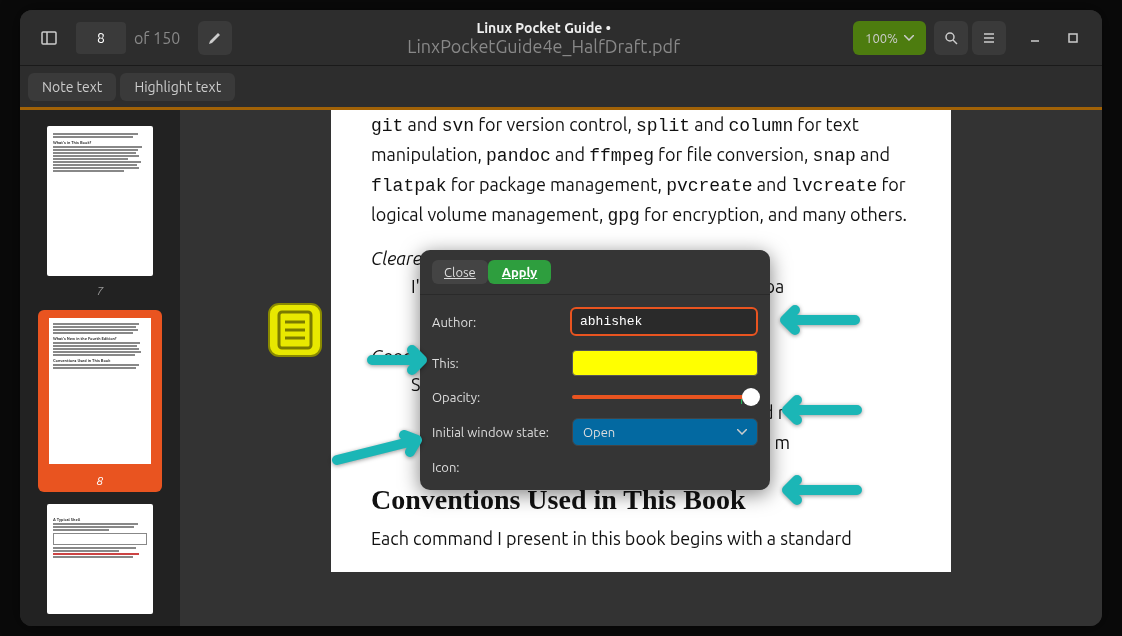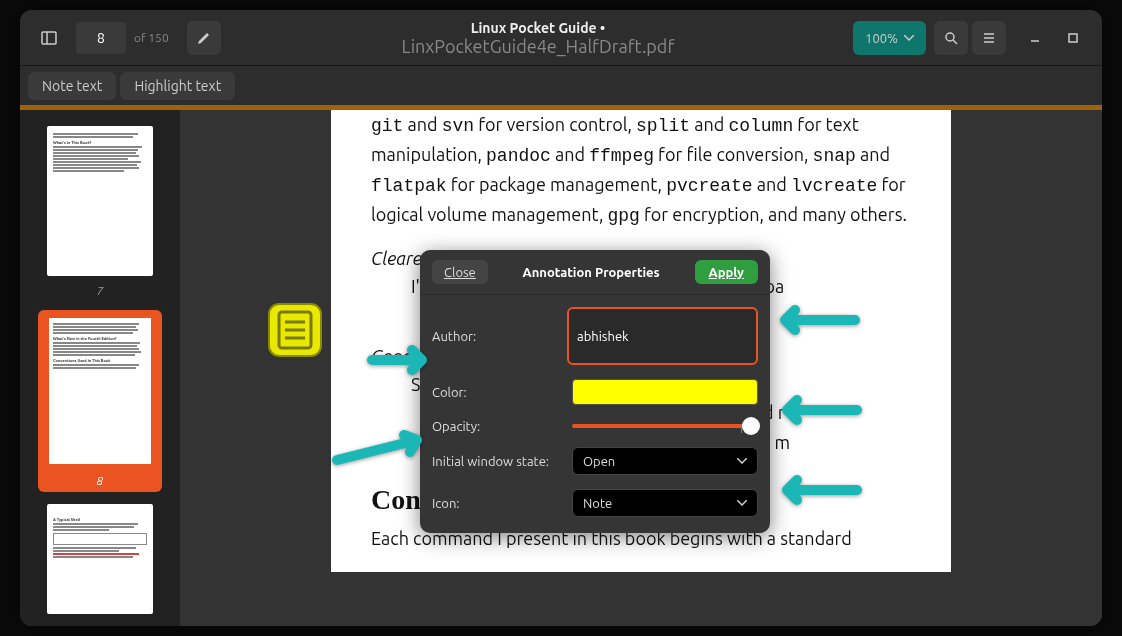--- a/index.html
+++ b/index.html
@@ -1,26 +1,26 @@
 <!DOCTYPE html>
 <html><head>
 <meta charset="utf-8">
 <style>
 * { margin: 0; padding: 0; box-sizing: border-box; font-family: Ubuntu, "Segoe UI", sans-serif; }
 body { background: #0a0a0a; width: 1122px; height: 636px; overflow: hidden; position: relative; }
 .window { position: absolute; left: 20px; top: 10px; width: 1082px; height: 616px; background: #2a2a2a; border-radius: 12px; overflow: hidden; box-shadow: 0 0 20px rgba(0,0,0,0.5); }
 .titlebar { height: 56px; background: #2d2d2d; display: flex; align-items: center; padding: 0 10px; border-bottom: 1px solid #1a1a1a; }
 .tb-btn { width: 34px; height: 34px; border-radius: 6px; display: flex; align-items: center; justify-content: center; color: #ccc; cursor: pointer; margin: 0 2px; }
 .page-input { background: #3a3a3a; border: none; width: 50px; height: 32px; color: #fff; text-align: center; border-radius: 4px; font-size: 14px; margin-left: 8px; }
-.page-total { color: #888; font-size: 12px; margin: 0 8px; }
+.page-total { color: #888; font-size: 16px; margin: 0 8px; }
 .title-center { flex: 1; text-align: center; }
 .doc-title { color: #eee; font-size: 14px; font-weight: bold; }
 .doc-file { color: #888; font-size: 18px; }
-.zoom-btn { background: #0f766e; border-radius: 6px; padding: 0 12px; height: 34px; display: flex; align-items: center; color: #ccc; font-size: 13px; cursor: pointer; margin-right: 6px; }
-.toolbar2 { height: 44px; background: #2d2d2d; display: flex; align-items: center; padding: 0 8px; gap: 4px; border-bottom: 5px solid #a16207; }
+.zoom-btn { background: #4d7c0f; border-radius: 6px; padding: 0 12px; height: 34px; display: flex; align-items: center; color: #ccc; font-size: 13px; cursor: pointer; margin-right: 6px; }
+.toolbar2 { height: 44px; background: #2d2d2d; display: flex; align-items: center; padding: 0 8px; gap: 4px; border-bottom: 3px solid #a16207; }
 .tool-item { background: #3a3a3a; color: #ccc; padding: 6px 14px; border-radius: 6px; font-size: 14px; cursor: pointer; }
 .content { display: flex; height: calc(100% - 100px); }
 .sidebar { width: 160px; background: #222; overflow-y: auto; padding: 10px 0; }
 .thumb-wrap { padding: 6px 26px; text-align: center; }
 .thumb { width: 106px; height: 150px; background: #fff; border: 2px solid transparent; border-radius: 2px; margin: 0 auto 4px; position: relative; overflow: hidden; }
 .thumb.active { border-color: #e95420; }
 .thumb-num { color: #999; font-size: 12px; font-style: italic; }
 .thumb-content { font-size: 3px; line-height: 4px; color: #333; padding: 4px; text-align: left; }
 .thumb-content .sec { font-weight: bold; font-size: 4px; margin: 3px 0 1px; }
 .thumb-content .line { height: 2px; background: #888; margin: 1px 0; }
@@ -33,28 +33,28 @@
 .dialog { position: absolute; left: 400px; top: 240px; width: 350px; background: #353535; border-radius: 10px; z-index: 100; color: #ddd; font-size: 13px; box-shadow: 0 4px 20px rgba(0,0,0,0.5); }
 .dialog-hdr { display: flex; align-items: center; padding: 10px 12px; border-bottom: 1px solid #2a2a2a; }
 .dialog-close { background: #444; border-radius: 6px; padding: 5px 12px; cursor: pointer; }
 .dialog-close span { text-decoration: underline; }
 .dialog-title { flex: 1; text-align: center; font-weight: bold; color: #fff; }
 .dialog-apply { background: #2e9e3e; color: #fff; border-radius: 6px; padding: 5px 14px; cursor: pointer; font-weight: bold; }
 .dialog-apply span { text-decoration: underline; }
 .dialog-body { padding: 12px; }
 .drow { display: flex; align-items: center; margin-bottom: 14px; }
 .drow label { width: 140px; font-size: 13px; }
-.dinput { flex: 1; background: #2a2a2a; border: 2px solid #e95420; border-radius: 6px; padding: 20px 8px; color: #e95420; font-size: 13px; }
+.dinput { flex: 1; background: #2a2a2a; border: 2px solid #e95420; border-radius: 6px; padding: 5px 8px; color: #e95420; font-size: 13px; font-family: Liberation Mono, monospace; }
 .dinput::selection { background: #e95420; color: #fff; }
 .color-swatch { flex: 1; height: 26px; background: yellow; border: 1px solid #555; border-radius: 4px; cursor: pointer; }
 .slider-wrap { flex: 1; position: relative; }
 .slider-track { height: 4px; background: #e95420; border-radius: 2px; position: relative; }
 .slider-thumb { width: 18px; height: 18px; background: #fff; border-radius: 50%; position: absolute; right: -2px; top: -7px; cursor: pointer; }
 .slider-val { position: absolute; right: 0; top: -18px; font-size: 12px; color: #22c55e; margin-top: 16px; }
-.dselect { flex: 1; background: #000000; border: 1px solid #444; border-radius: 6px; padding: 6px 10px; display: flex; justify-content: space-between; align-items: center; cursor: pointer; color: #ddd; }
+.dselect { flex: 1; background: #0369a1; border: 1px solid #444; border-radius: 6px; padding: 6px 10px; display: flex; justify-content: space-between; align-items: center; cursor: pointer; color: #ddd; }
 .arrow { position: absolute; z-index: 200; pointer-events: none; }
 .arrow svg { filter: drop-shadow(0 1px 2px rgba(0,0,0,0.4)); }
 </style>
 </head>
 <body>
 
 <div class="window" data-name="app-window">
 
   <div class="titlebar" data-name="titlebar">
     <div class="tb-btn" data-name="sidebar-toggle-button">
@@ -189,30 +189,29 @@
       <rect x="14" y="12" width="32" height="36" rx="3" fill="none" stroke="#7a7a00" stroke-width="3"></rect>
       <line x1="20" y1="22" x2="40" y2="22" stroke="#7a7a00" stroke-width="3"></line>
       <line x1="20" y1="30" x2="40" y2="30" stroke="#7a7a00" stroke-width="3"></line>
       <line x1="20" y1="38" x2="40" y2="38" stroke="#7a7a00" stroke-width="3"></line>
     </svg>
   </div>
 
   <div class="dialog" data-name="annotation-properties-dialog">
     <div class="dialog-hdr" data-name="dialog-header">
       <div class="dialog-close" data-name="close-button"><span>Close</span></div>
-      <div class="dialog-title" data-name="dialog-title">Annotation Properties</div>
       <div class="dialog-apply" data-name="apply-button"><span>Apply</span></div>
     </div>
     <div class="dialog-body">
       <div class="drow">
         <label data-name="author-label">Author:</label>
         <input class="dinput" data-name="author-input" style="color: rgb(255, 255, 255); background: rgb(42, 42, 42); --sel: #e95420;" value="abhishek">
       </div>
       <div class="drow">
-        <label data-name="color-label">Color:</label>
+        <label data-name="color-label">This:</label>
         <div class="color-swatch" data-name="color-picker"></div>
       </div>
       <div class="drow">
         <label data-name="opacity-label">Opacity:</label>
         <div class="slider-wrap" data-name="opacity-slider">
           <div class="slider-val" data-name="opacity-value">100</div>
           <div class="slider-track">
               <div class="slider-thumb" data-name="slider-thumb"></div>
             </div>
         </div>
@@ -221,26 +220,20 @@
         <label data-name="window-state-label">Initial window state:</label>
         <div class="dselect" data-name="window-state-select">
           <span>Open</span>
           <svg width="10" height="6" data-name="chevron-down-icon">
               <path d="M0 0 L5 5 L10 0" fill="none" stroke="#ccc" stroke-width="1.5"></path>
             </svg>
         </div>
       </div>
       <div class="drow" style="margin-bottom:4px">
         <label data-name="icon-label">Icon:</label>
-        <div class="dselect" data-name="icon-select">
-          <span>Note</span>
-          <svg width="10" height="6" data-name="chevron-down-icon">
-              <path d="M0 0 L5 5 L10 0" fill="none" stroke="#ccc" stroke-width="1.5"></path>
-            </svg>
-        </div>
       </div>
     </div>
   </div>
 
   <div class="arrow" style="left:750px;top:295px" data-name="callout-arrow-icon">
     <svg width="90" height="30">
         <path d="M85 15 L15 15 L25 5 M15 15 L25 25" fill="none" stroke="#1bb6b6" stroke-width="10" stroke-linecap="round" stroke-linejoin="round"></path>
       </svg>
   </div>
   <div class="arrow" style="left:347px;top:335px" data-name="callout-arrow-icon">

